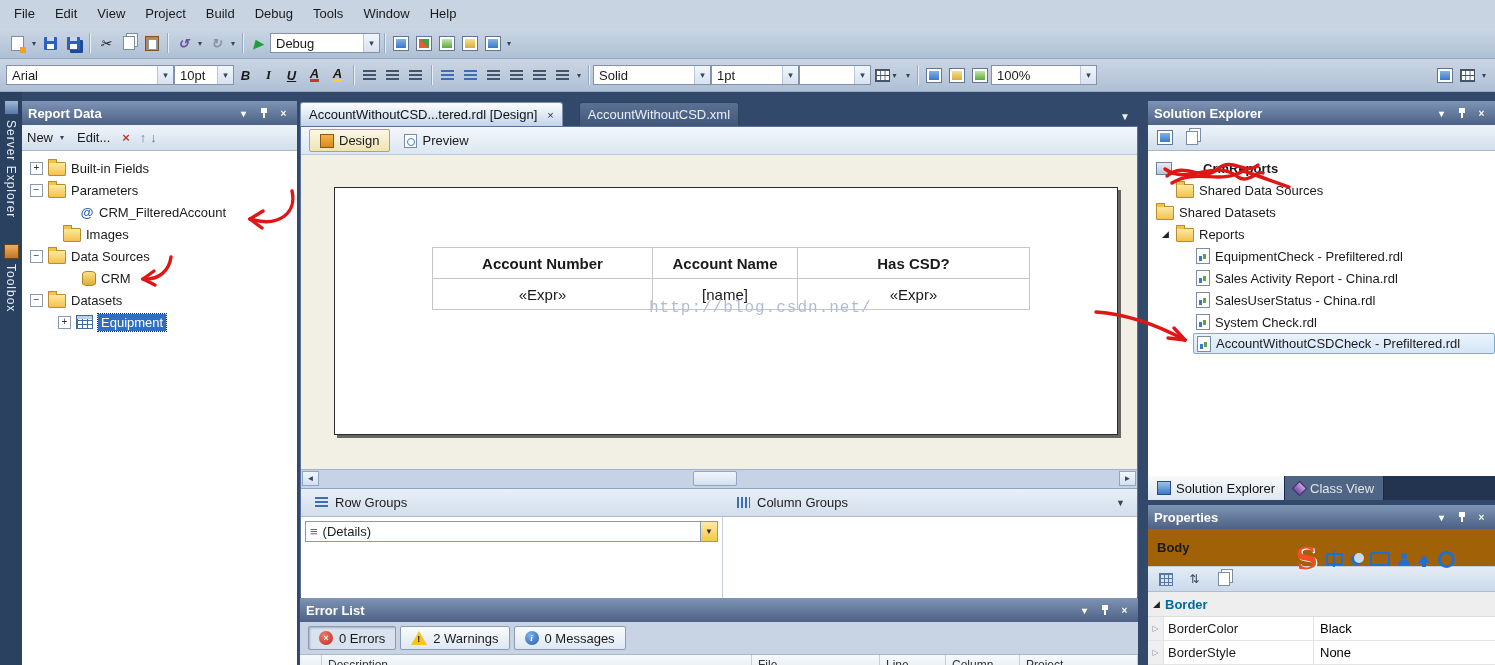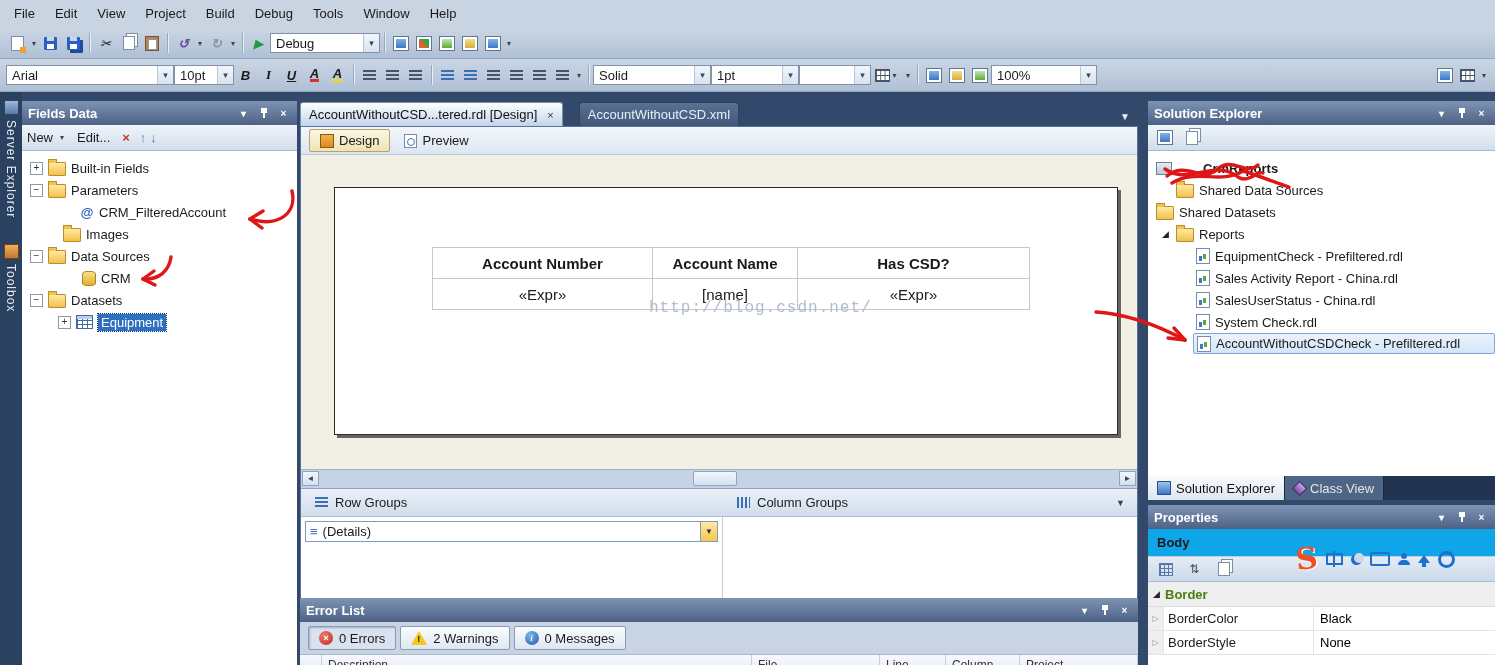--- a/index.html
+++ b/index.html
@@ -125,29 +125,29 @@
 
   
   .srow{height:22px;display:flex;align-items:center;gap:5px;padding-left:8px;box-sizing:border-box;white-space:nowrap;}
   .srow.selected{background:linear-gradient(#EAF3FC,#D3E6F8);border:1px solid #7EA7D8;border-radius:2px;height:21px;}
   .setabs{position:absolute;left:0;bottom:0;width:100%;height:24px;background:#223450;display:flex;align-items:flex-start;}
   .setab{height:24px;display:flex;align-items:center;gap:5px;padding:0 9px;box-sizing:border-box;}
   .setab.active{background:linear-gradient(#F8FAFC,#DDE6F0);color:#111;border-right:1px solid #1A2940;}
   .setab.inactive{background:#4E6586;color:#e5e5e5;border-right:1px solid #1A2940;}
   .se-mini{width:12px;height:12px;background:linear-gradient(#9FC2E8,#3C78C8);border:1px solid #27508A;flex:none;}
   .cv-mini{width:9px;height:9px;background:linear-gradient(#C8A8E0,#7848A8);transform:rotate(45deg);flex:none;border:1px solid #4A2A70;}
-  .objrow{height:28px;background:#0ea5e9;border-bottom:1px solid #C4CEDA;display:flex;align-items:center;padding-left:9px;font-weight:bold;box-sizing:border-box;}
+  .objrow{height:38px;background:#a16207;border-bottom:1px solid #C4CEDA;display:flex;align-items:center;padding-left:9px;font-weight:bold;box-sizing:border-box;}
   .prop-toolbar{height:25px;background:linear-gradient(#E4ECF5,#CBD9EA);border-bottom:1px solid #AEBDD0;display:flex;align-items:center;gap:6px;padding-left:6px;box-sizing:border-box;}
   .cat-ico{width:12px;height:11px;background:linear-gradient(90deg,#5878A8 1px,transparent 1px) 0 0/4px 100%,linear-gradient(#5878A8 1px,transparent 1px) 0 0/100% 4px,#D8E4F2;border:1px solid #5878A8;flex:none;}
   .prow{display:flex;height:23px;border-bottom:1px solid #E4E4E4;align-items:center;background:#fff;}
   .pmargin{width:16px;height:100%;background:#EFEFEF;border-right:1px solid #E4E4E4;display:flex;align-items:center;justify-content:center;color:#8A93A0;font-size:8px;box-sizing:border-box;flex:none;}
   .pname{width:150px;padding-left:4px;border-right:1px solid #E4E4E4;height:100%;display:flex;align-items:center;box-sizing:border-box;flex:none;}
   .pval{flex:1;padding-left:6px;height:100%;display:flex;align-items:center;color:#000;}
   .pcat{display:flex;align-items:center;height:24px;background:#EEEEEE;border-bottom:1px solid #DDD;}
-  .pcat .lab{font-weight:bold;color:#4d7c0f;}
+  .pcat .lab{font-weight:bold;color:#0369a1;}
 
   
   .csdn{left:1296px;top:544px;display:flex;align-items:center;gap:8px;z-index:55;}
   .slogo{font-weight:bold;font-size:30px;color:#F04E23;text-shadow:1px 1px 0 #fff;line-height:1;font-family:"DejaVu Serif",serif;transform:rotate(-6deg);}
   .blu{position:relative;flex:none;}
   .zhong{width:13px;height:8px;border:2px solid #1F6FD0;}
   .zhong::before{content:"";position:absolute;left:5px;top:-4px;width:2px;height:16px;background:#1F6FD0;}
   .cres{width:11px;height:11px;border-radius:50%;background:#1F6FD0;}
   .cres::before{content:"";position:absolute;left:3px;top:-1px;width:10px;height:10px;border-radius:50%;background:#CBD9EA;}
   .kbd{width:16px;height:10px;border:2px solid #1F6FD0;border-radius:2px;}
@@ -335,21 +335,21 @@
       <span class="vlabel">Server Explorer</span>
     </div>
     <div class="vtab">
       <span class="vicon tbx"></span>
       <span class="vlabel">Toolbox</span>
     </div>
   </div>
 
   <div class="abs panel" style="left:22px;top:101px;width:275px;height:564px;">
     <div class="phead">
-      <span>Fields Data</span>
+      <span>Report Data</span>
       <span class="phbtns">
         <span class="hbtn">▾</span>
         <span class="hbtn">
             <i class="pin"></i>
           </span>
         <span class="hbtn">×</span>
       </span>
     </div>
     <div class="ptoolbar">
       <span>New</span>

